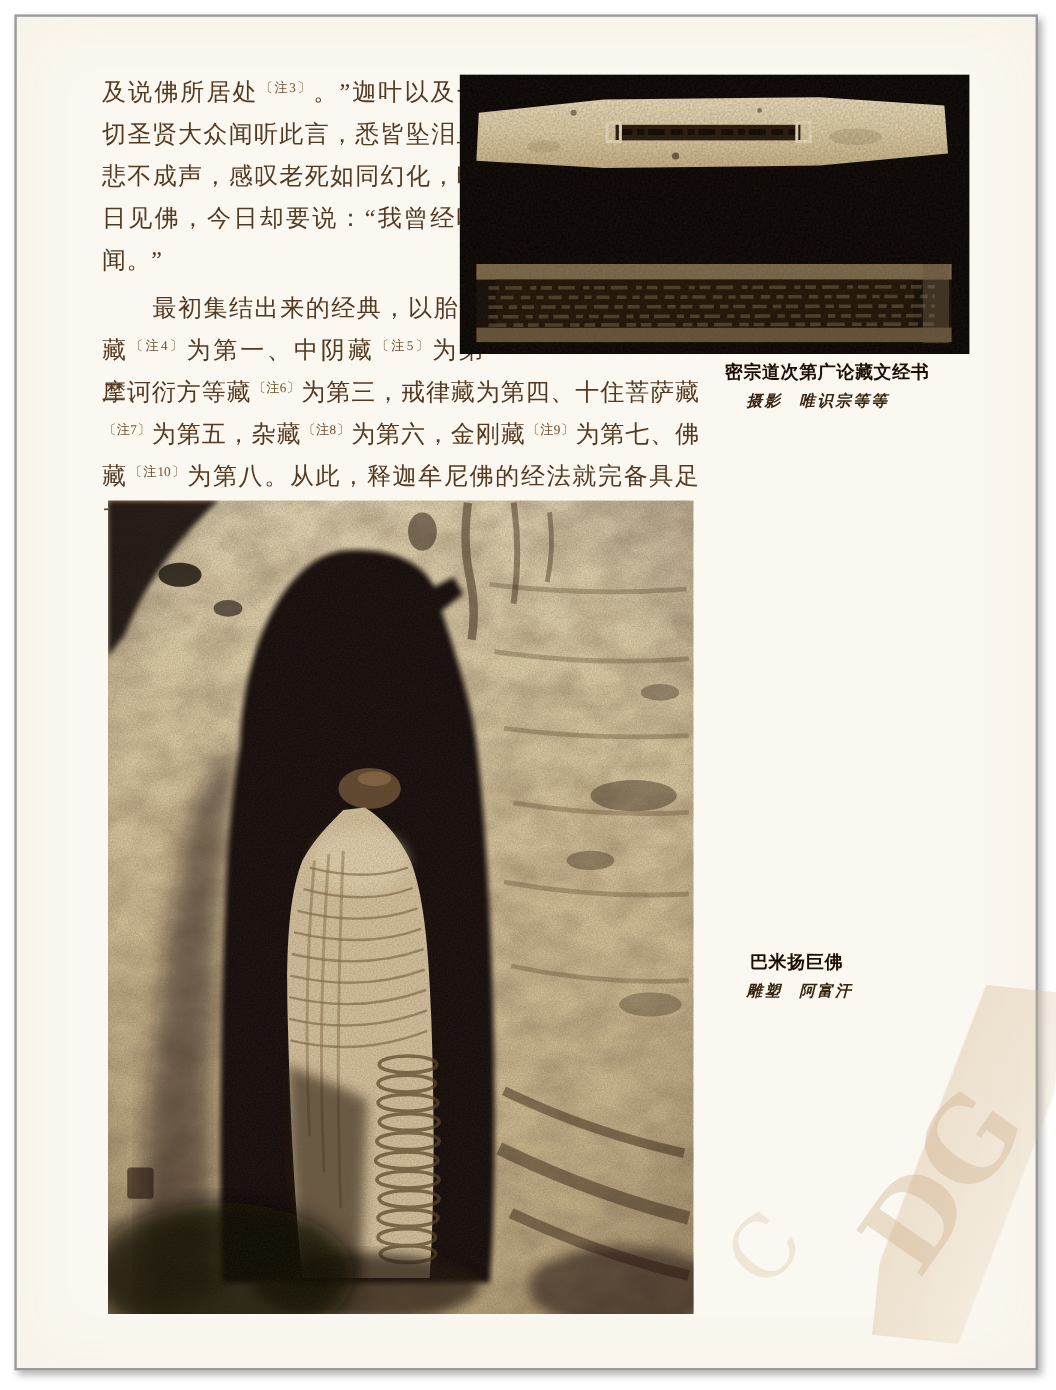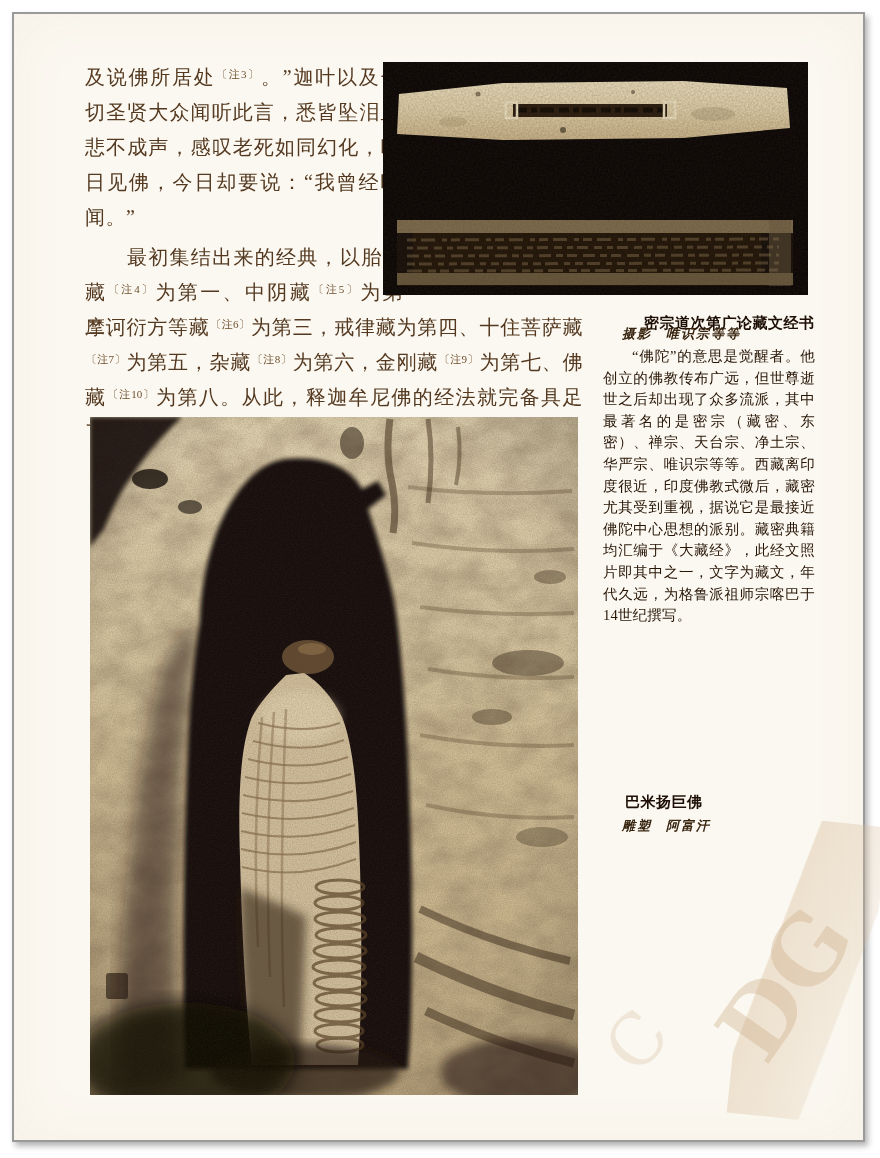--- a/index.html
+++ b/index.html
@@ -19,21 +19,21 @@
   
   .cap-title{position:absolute;font-weight:bold;font-size:15px;color:#1d0f05;
              letter-spacing:0.5px;}
   .credit{position:absolute;font-size:13px;font-style:italic;color:#38250f;
           letter-spacing:2px;font-weight:bold;}
   .credit .gap{display:inline-block;width:14px;}
   .p-side{position:absolute;width:212px;font-size:14.5px;line-height:21.6px;
           color:#271505;text-align:justify;text-indent:2em;letter-spacing:0.2px;}
   #side-body-1{left:603px;top:346px;}
   #side-body-2{left:603px;top:840px;}
-  #cap1{left:604px;top:314px;margin-left:40px;}
+  #cap1{left:604px;top:301px;}
   #cred1{left:622px;top:325px;}
   #cap2{left:625px;top:793px;}
   #cred2{left:622px;top:817px;}
   
   .photo{position:absolute;}
   #photo-scripture{left:383px;top:62px;width:425px;height:233px;}
   #photo-buddha{left:90px;top:417px;width:488px;height:678px;}
   .photo svg{display:block;width:100%;height:100%;}
   
   .wm-band{position:absolute;left:742px;top:820px;width:130px;height:300px;
@@ -225,19 +225,18 @@
 
       <rect width="488" height="678" filter="url(#grain)" opacity="0.45"></rect>
       <rect width="488" height="678" fill="url(#vig)"></rect>
     </svg>
   </div>
 
   <div class="cap-title" id="cap1">密宗道次第广论藏文经书</div>
   <div class="credit" id="cred1">
     <span>摄影</span><span class="gap"></span><span>唯识宗等等</span>
   </div>
-  <div class="p-side" id="side-body-1">“佛陀”的意思是觉醒者。他创立的佛教传布广远，但世尊逝世之后却出现了众多流派，其中最著名的是密宗（藏密、东密）、禅宗、天台宗、净土宗、华严宗、唯识宗等等。西藏离印度很近，印度佛教式微后，藏密尤其受到重视，据说它是最接近佛陀中心思想的派别。藏密典籍均汇编于《大藏经》，此经文照片即其中之一，文字为藏文，年代久远，为格鲁派祖师宗喀巴于14世纪撰写。</div>
 
   <div class="cap-title" id="cap2">巴米扬巨佛</div>
   <div class="credit" id="cred2">
     <span>雕塑</span><span class="gap"></span><span>阿富汗</span>
   </div>
 </div>
 
 </body></html>

